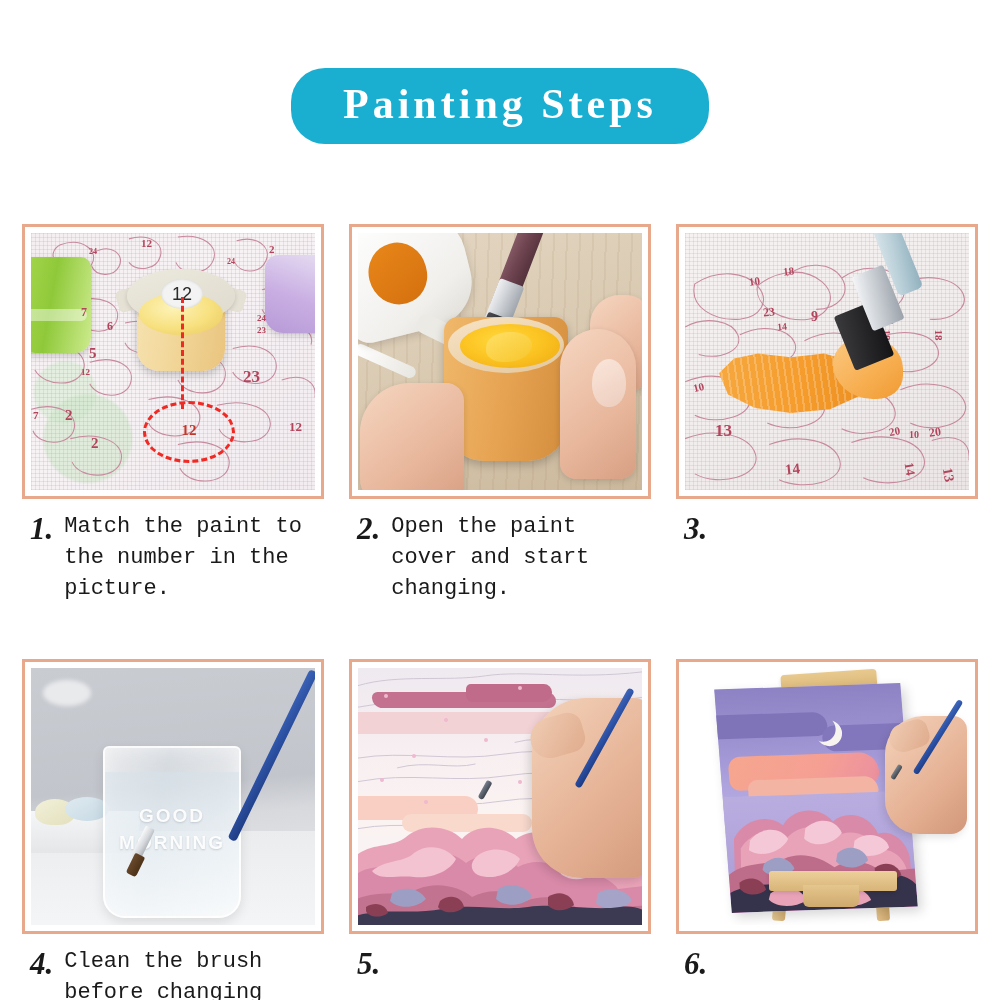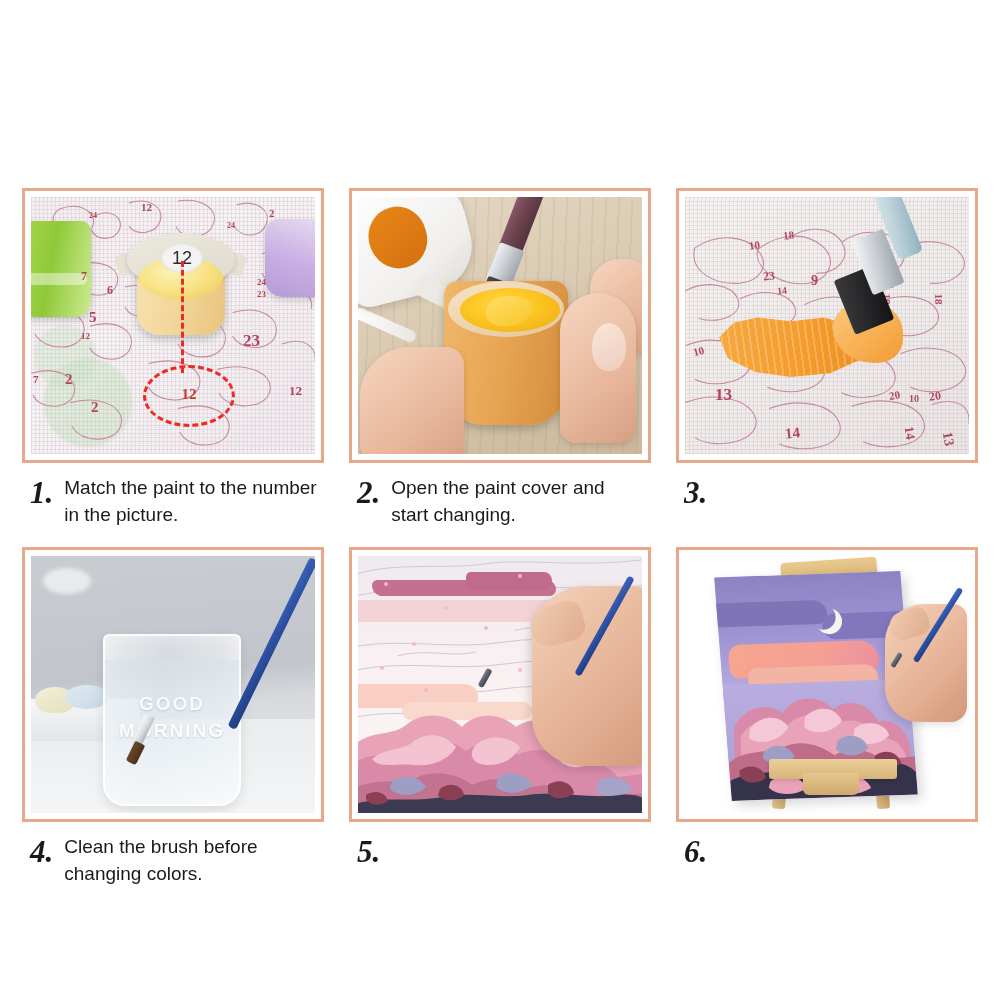--- a/index.html
+++ b/index.html
@@ -42,21 +42,21 @@
   
   .grid {
     position: absolute;
     left: 22px; top: 188px;
     width: 956px;
     display: grid;
     grid-template-columns: repeat(3, 302px);
     grid-column-gap: 25px;
     grid-row-gap: 18px;
   }
-  .cell { width: 342px; }
+  .cell { width: 342px; margin-top: 36px; }
 
   .frame {
     width: 302px; height: 275px;
     box-sizing: border-box;
     border: 3px solid #e8a88c;
     background: #ffffff;
     padding: 6px;
   }
   .photo {
     position: relative;
@@ -76,22 +76,22 @@
     font-style: italic;
     font-weight: bold;
     font-size: 31px;
     color: #1a1a1a;
     line-height: 1;
     margin-right: 11px;
     flex: 0 0 auto;
     padding-top: 2px;
   }
   .step-text {
-    font-family: Liberation Sans, sans-serif;
-    font-size: 19px;
+    font-family: Liberation Mono, monospace;
+    font-size: 22px;
     color: #1a1a1a;
     line-height: 1.42;
     max-width: 255px;
   }
 
   
   
   
   .p1-canvas {
     position: absolute; inset: 0;
@@ -650,20 +650,25 @@
     background: linear-gradient(95deg, #80888f 0%, #3a3f46 100%);
     border-radius: 2px;
     transform: rotate(32deg);
   }
 </style>
 </head>
 <body>
 
 <div id="page">
 
+  <div class="banner-wrap">
+    <div class="banner">
+      <div class="banner-title">Painting Steps</div>
+    </div>
+  </div>
 
   <div class="grid">
 
     <div class="cell">
       <div class="frame">
         <div class="photo">
           <div class="p1-canvas"></div>
           <div class="p1-weave"></div>
           <svg class="p1-lines" viewBox="0 0 290 263" preserveAspectRatio="none">
             <g fill="none" stroke="#c78a9e" stroke-width="1.1">

